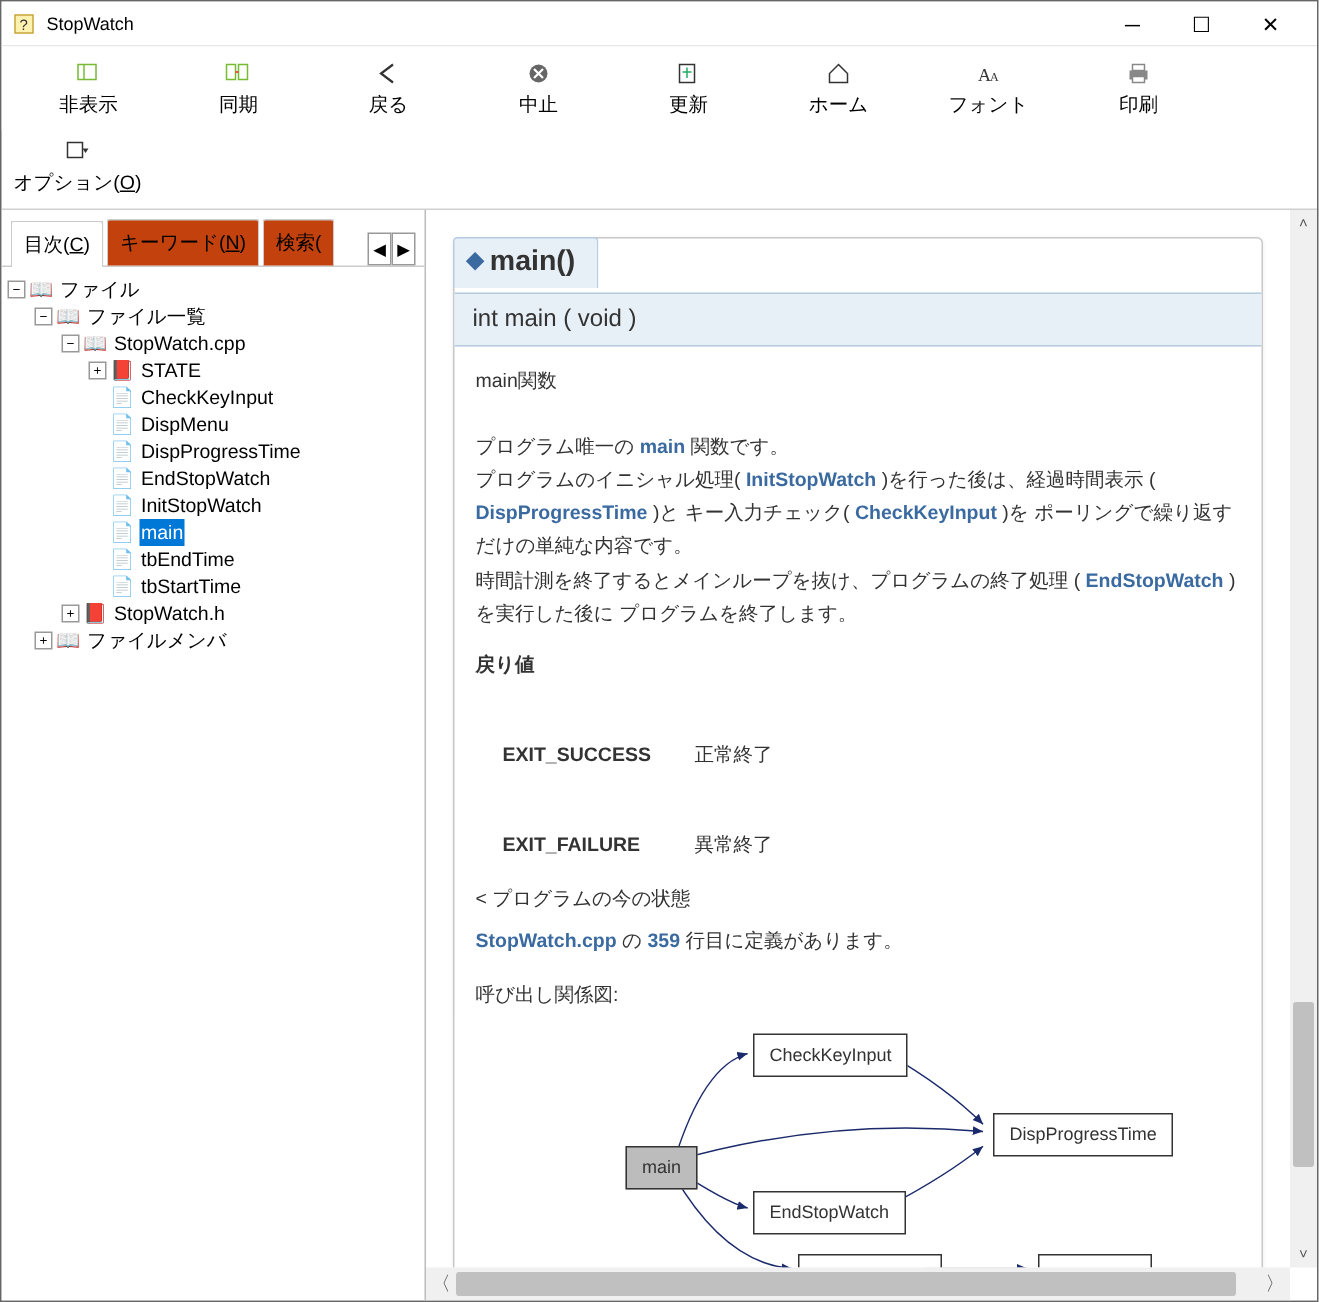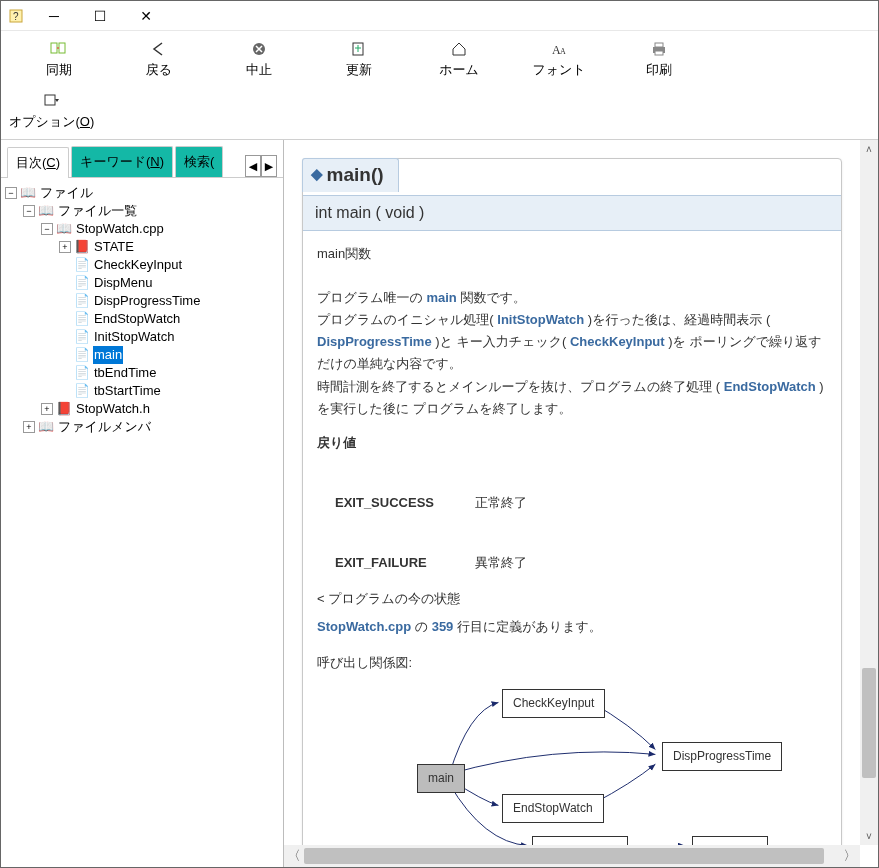--- a/index.html
+++ b/index.html
@@ -12,21 +12,21 @@
 .toolbar { display: flex; flex-wrap: wrap; padding: 4px 8px; background: #fff; }
 .toolbar-item { display: flex; flex-direction: column; align-items: center; width: 100px; padding: 4px 0; cursor: pointer; }
 .toolbar-item.disabled { opacity: .45; cursor: default; }
 .toolbar-item .tb-icon { width: 20px; height: 20px; margin-bottom: 2px; display:flex; align-items:center; justify-content:center; }
 .toolbar-item .tb-label { font-size: 13px; }
 .toolbar2 { display: flex; padding: 0 8px 4px 8px; }
 .toolbar2 .toolbar-item { width: auto; padding-right: 12px; }
 .main-split { flex: 1; display: flex; overflow: hidden; border-top: 1px solid #d0d0d0; }
 .left-pane { width: 283px; border-right: 1px solid #bcbcbc; display: flex; flex-direction: column; background: #fff; }
 .tabs { display: flex; border-bottom: 1px solid #ccc; padding: 6px 6px 0 6px; align-items: flex-end; }
-.tab { padding: 6px 8px; border: 1px solid #ccc; border-bottom: none; margin-right: 2px; font-size: 13px; cursor: pointer; background: #14b8a6; border-radius: 2px 2px 0 0; }
+.tab { padding: 6px 8px; border: 1px solid #ccc; border-bottom: none; margin-right: 2px; font-size: 13px; cursor: pointer; background: #c2410c; border-radius: 2px 2px 0 0; }
 .tab.active { background: #fff; position: relative; top: 1px; }
 .tab .uline { text-decoration: underline; }
 .tabs-scroll { display: flex; margin-left: auto; }
 .tabs-scroll .arrow { width: 16px; height: 22px; border: 1px solid #999; display:flex; align-items:center; justify-content:center; font-size:11px; cursor:pointer; background:#fff; }
 .tree { flex: 1; overflow: auto; padding: 6px 4px; font-size: 13px; }
 .tree-node { white-space: nowrap; }
 .tree-row { display: flex; align-items: center; height: 18px; line-height: 18px; }
 .tree-toggle { width: 12px; height: 12px; border: 1px solid #999; font-size: 9px; text-align: center; line-height: 10px; margin-right: 3px; cursor: pointer; }
 .tree-toggle.empty { border: none; }
 .tree-icon { width: 16px; height: 14px; margin-right: 3px; display:flex; align-items:center; justify-content:center; }
@@ -36,21 +36,21 @@
 .right-pane { flex:1; position:relative; background:#fff; }
 .content-wrap { position:absolute; top:0; left:0; right:18px; bottom:22px; padding:18px; overflow:hidden; }
 .doc-card { border:1px solid #c8c8c8; border-radius:4px; background:#fff; position:relative; min-height:640px; box-shadow:0 1px 3px rgba(0,0,0,0.08); }
 .main-tab { position:absolute; top:-1px; left:-1px; border:1px solid #b7cbe0; border-bottom:none; background:#e7eff7; padding:5px 14px 6px 8px; border-radius:3px 3px 0 0; font-size:19px; font-weight:700; color:#333; }
 .main-tab .dia { color:#3a6aa0; margin-right:4px; font-size:15px; position:relative; top:-2px; }
 .sig-box { margin-top:36px; background:#e7eff7; border-top:1px solid #b7cbe0; border-bottom:1px solid #b7cbe0; padding:8px 12px; font-size:16px; color:#333; }
 .doc-body { padding:12px 14px 18px 14px; font-size:13px; line-height:1.7; color:#333; }
 .doc-body h4 { font-weight:700; margin:12px 0 6px 0; font-size:13px; }
 .doc-body .link { color:#3a6aa0; font-weight:700; }
 .ret-table { margin-left:18px; margin-top:6px; }
-.ret-row { display:flex; gap:20px;margin-top:38px; }
+.ret-row { display:flex; gap:8px;margin-top:38px; }
 .ret-key { font-weight:700; color:#333; width:120px; }
 .diagram { position:relative; margin-top:10px; height:180px; }
 .dnode { position:absolute; border:1px solid #333; padding:3px 10px; background:#fff; font-size:12px; }
 .dnode.gray { background:#bcbcbc; }
 svg.arrows { position:absolute; top:0; left:0; width:100%; height:100%; }
 .v-scroll { position:absolute; top:0; right:0; bottom:22px; width:18px; background:#f0f0f0; display:flex; flex-direction:column; }
 .v-scroll .arr { height:18px; display:flex; align-items:center; justify-content:center; font-size:10px; color:#555; cursor:pointer; }
 .v-scroll .track { flex:1; position:relative; }
 .v-scroll .thumb { position:absolute; left:2px; right:2px; background:#c0c0c0; height:110px; top:510px; border-radius:2px; }
 .h-scroll { position:absolute; left:0; right:18px; bottom:0; height:22px; background:#f0f0f0; display:flex; }
@@ -61,28 +61,38 @@
 </head>
 <body>
 
 <div class="titlebar">
   <span class="titlebar-icon">
     <svg viewBox="0 0 16 16" width="16" height="16">
         <rect x="1" y="2" width="12" height="12" fill="#fff2b0" stroke="#c9a53b"></rect>
         <text x="4" y="12" font-size="10" fill="#333">?</text>
       </svg>
   </span>
+  <span class="titlebar-title">StopWatch</span>
   <div class="titlebar-buttons">
     <div class="titlebar-btn">─</div>
     <div class="titlebar-btn">☐</div>
     <div class="titlebar-btn">✕</div>
   </div>
 </div>
 
 <div class="toolbar">
+  <div class="toolbar-item">
+      <span class="tb-icon">
+        <svg width="18" height="16">
+          <rect x="2" y="2" width="12" height="10" fill="none" stroke="#7b3"></rect>
+          <line x1="6" y1="2" x2="6" y2="12" stroke="#7b3"></line>
+        </svg>
+      </span>
+      <span class="tb-label">非表示</span>
+    </div>
   <div class="toolbar-item">
       <span class="tb-icon">
         <svg width="18" height="16">
           <rect x="1" y="2" width="6" height="10" fill="none" stroke="#7b3"></rect>
           <rect x="9" y="2" width="6" height="10" fill="none" stroke="#7b3"></rect>
           <path d="M7 7 L9 7" stroke="#e22"></path>
         </svg>
       </span>
       <span class="tb-label">同期</span>
     </div>

